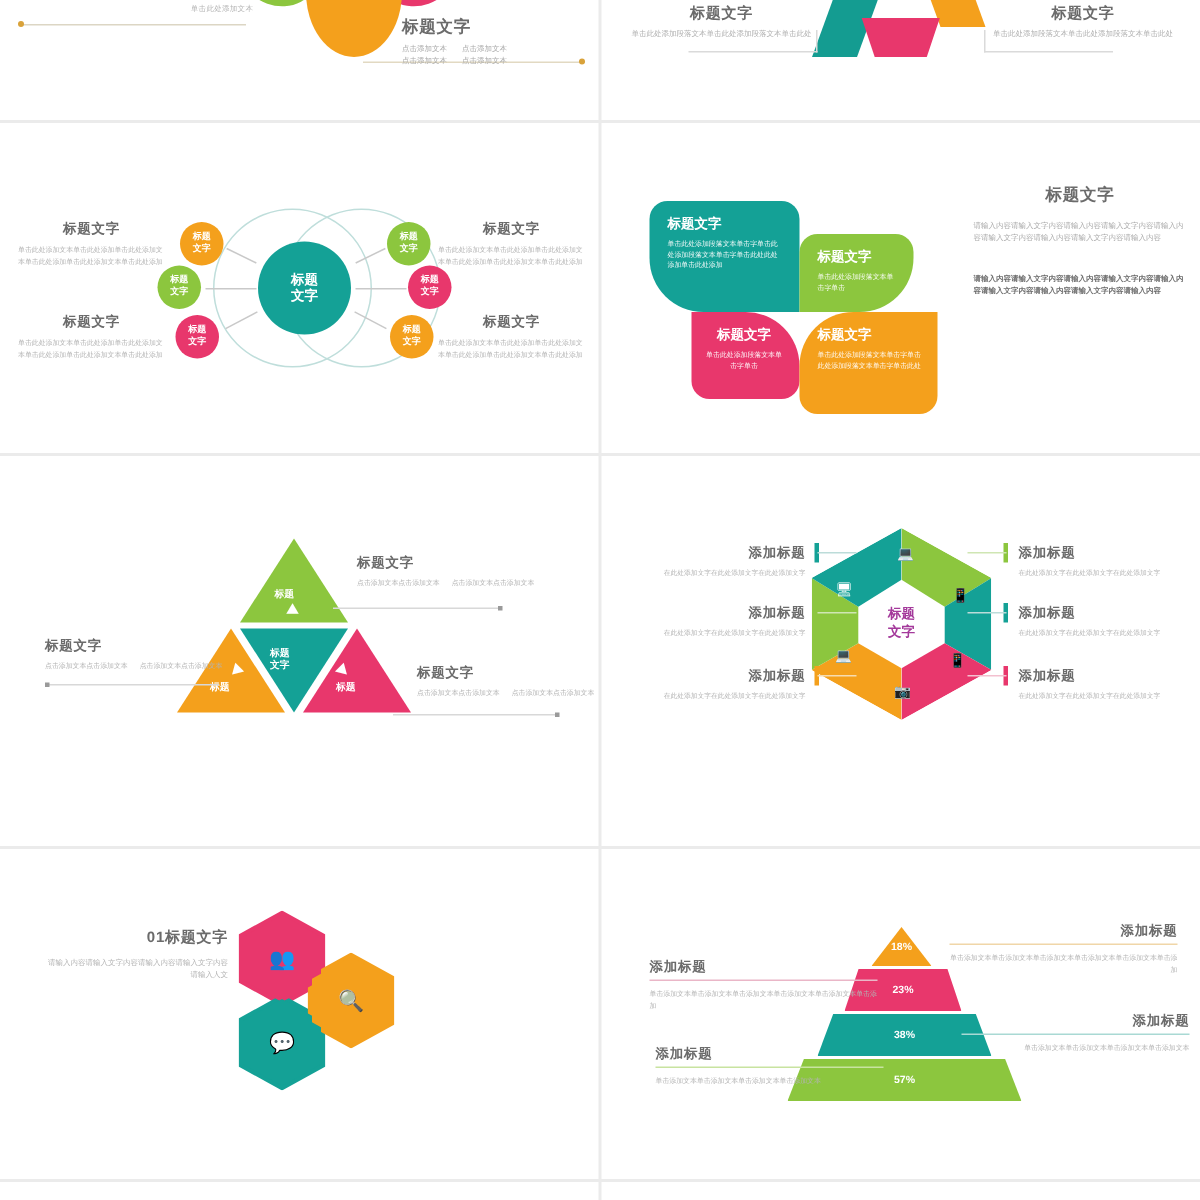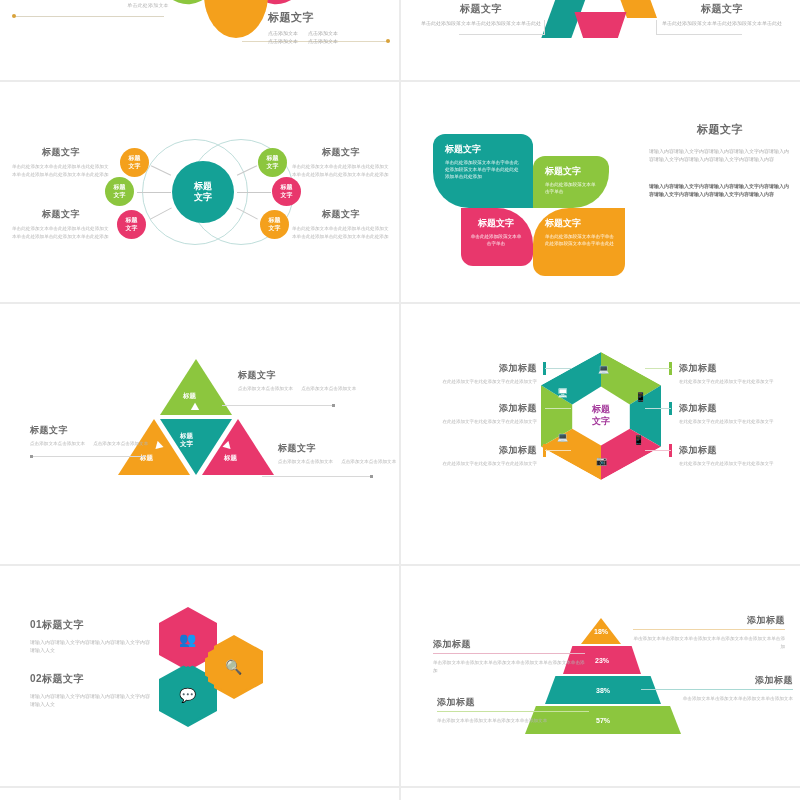--- a/index.html
+++ b/index.html
@@ -218,21 +218,21 @@
   .hx-t { background:#14a196; left:162px; top:100px; }
   .hx-o { background:#f4a01c; left:208px; top:72px; }
   .s5 .hxring {
     position:absolute; width:58px; height:64px;
     clip-path:polygon(50% 0,100% 25%,100% 75%,50% 100%,0 75%,0 25%);
   }
   .hr-p { background:#e8376c; left:159px; top:41px; }
   .hr-t { background:#14a196; left:159px; top:97px; }
   .hr-o { background:#f4a01c; left:205px; top:69px; }
   .s5 .cap { position:absolute; width:122px; }
-  .s5 .capL { left:30px; text-align:left; }
+  .s5 .capL { left:30px; text-align:right; }
   .s5 .capR { left:276px; text-align:center; }
   .s5 .cap .ttl { font-size:10px; }
   .s5 .cap .b { font-size:5px; color:#b3b3b3; line-height:1.6; margin-top:6px; }
   .c51 { top:52px; } .c52 { top:106px; } .c53 { top:38px; }
 
   
   .s6 .lyr { position:absolute; color:#fff; font-weight:bold; display:flex;
              align-items:center; justify-content:center; }
   .py1 { left:180px; top:52px; width:40px; height:26px; background:#f4a01c;
          clip-path:polygon(50% 0,100% 100%,0 100%); font-size:7px; }
@@ -504,24 +504,20 @@
     <div class="hxring hr-t"></div>
     <div class="hxring hr-o"></div>
     <div class="hx hx-p">👥</div>
     <div class="hx hx-t">💬</div>
     <div class="hx hx-o">🔍</div>
 
     <div class="cap capL c51">
       <div class="ttl">01标题文字</div>
       <div class="b">请输入内容请输入文字内容请输入内容请输入文字内容请输入人文</div>
     </div>
-    <div class="cap capL c52">
-      <div class="ttl">02标题文字</div>
-      <div class="b">请输入内容请输入文字内容请输入内容请输入文字内容请输入人文</div>
-    </div>
   </div>
 
   <div class="slide s6">
     <div class="lyr py1">
       <span>18%</span>
     </div>
     <div class="lyr py2">
       <span>23%</span>
     </div>
     <div class="lyr py3">

